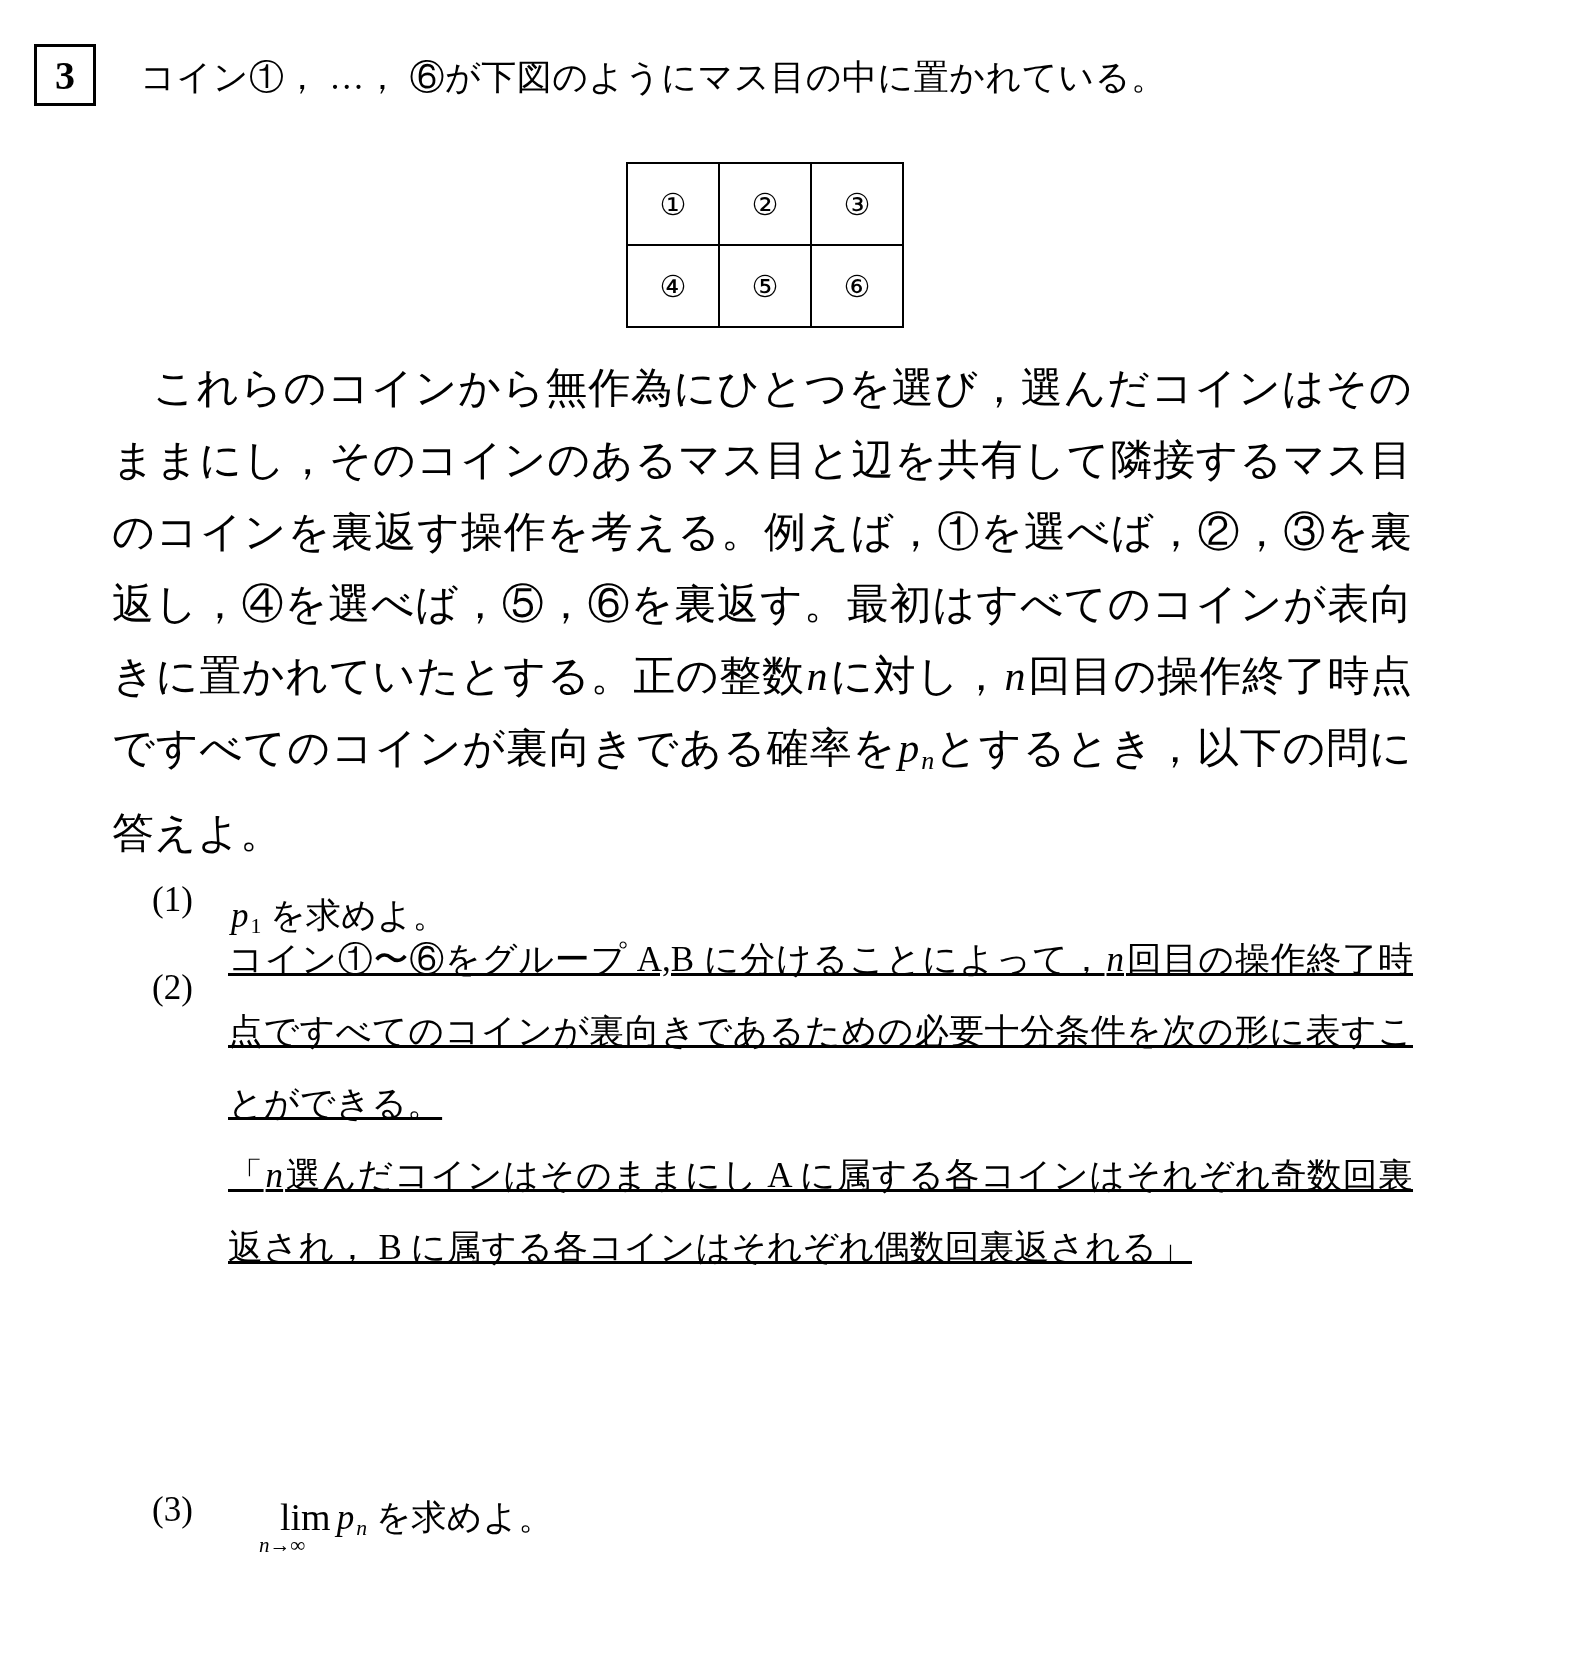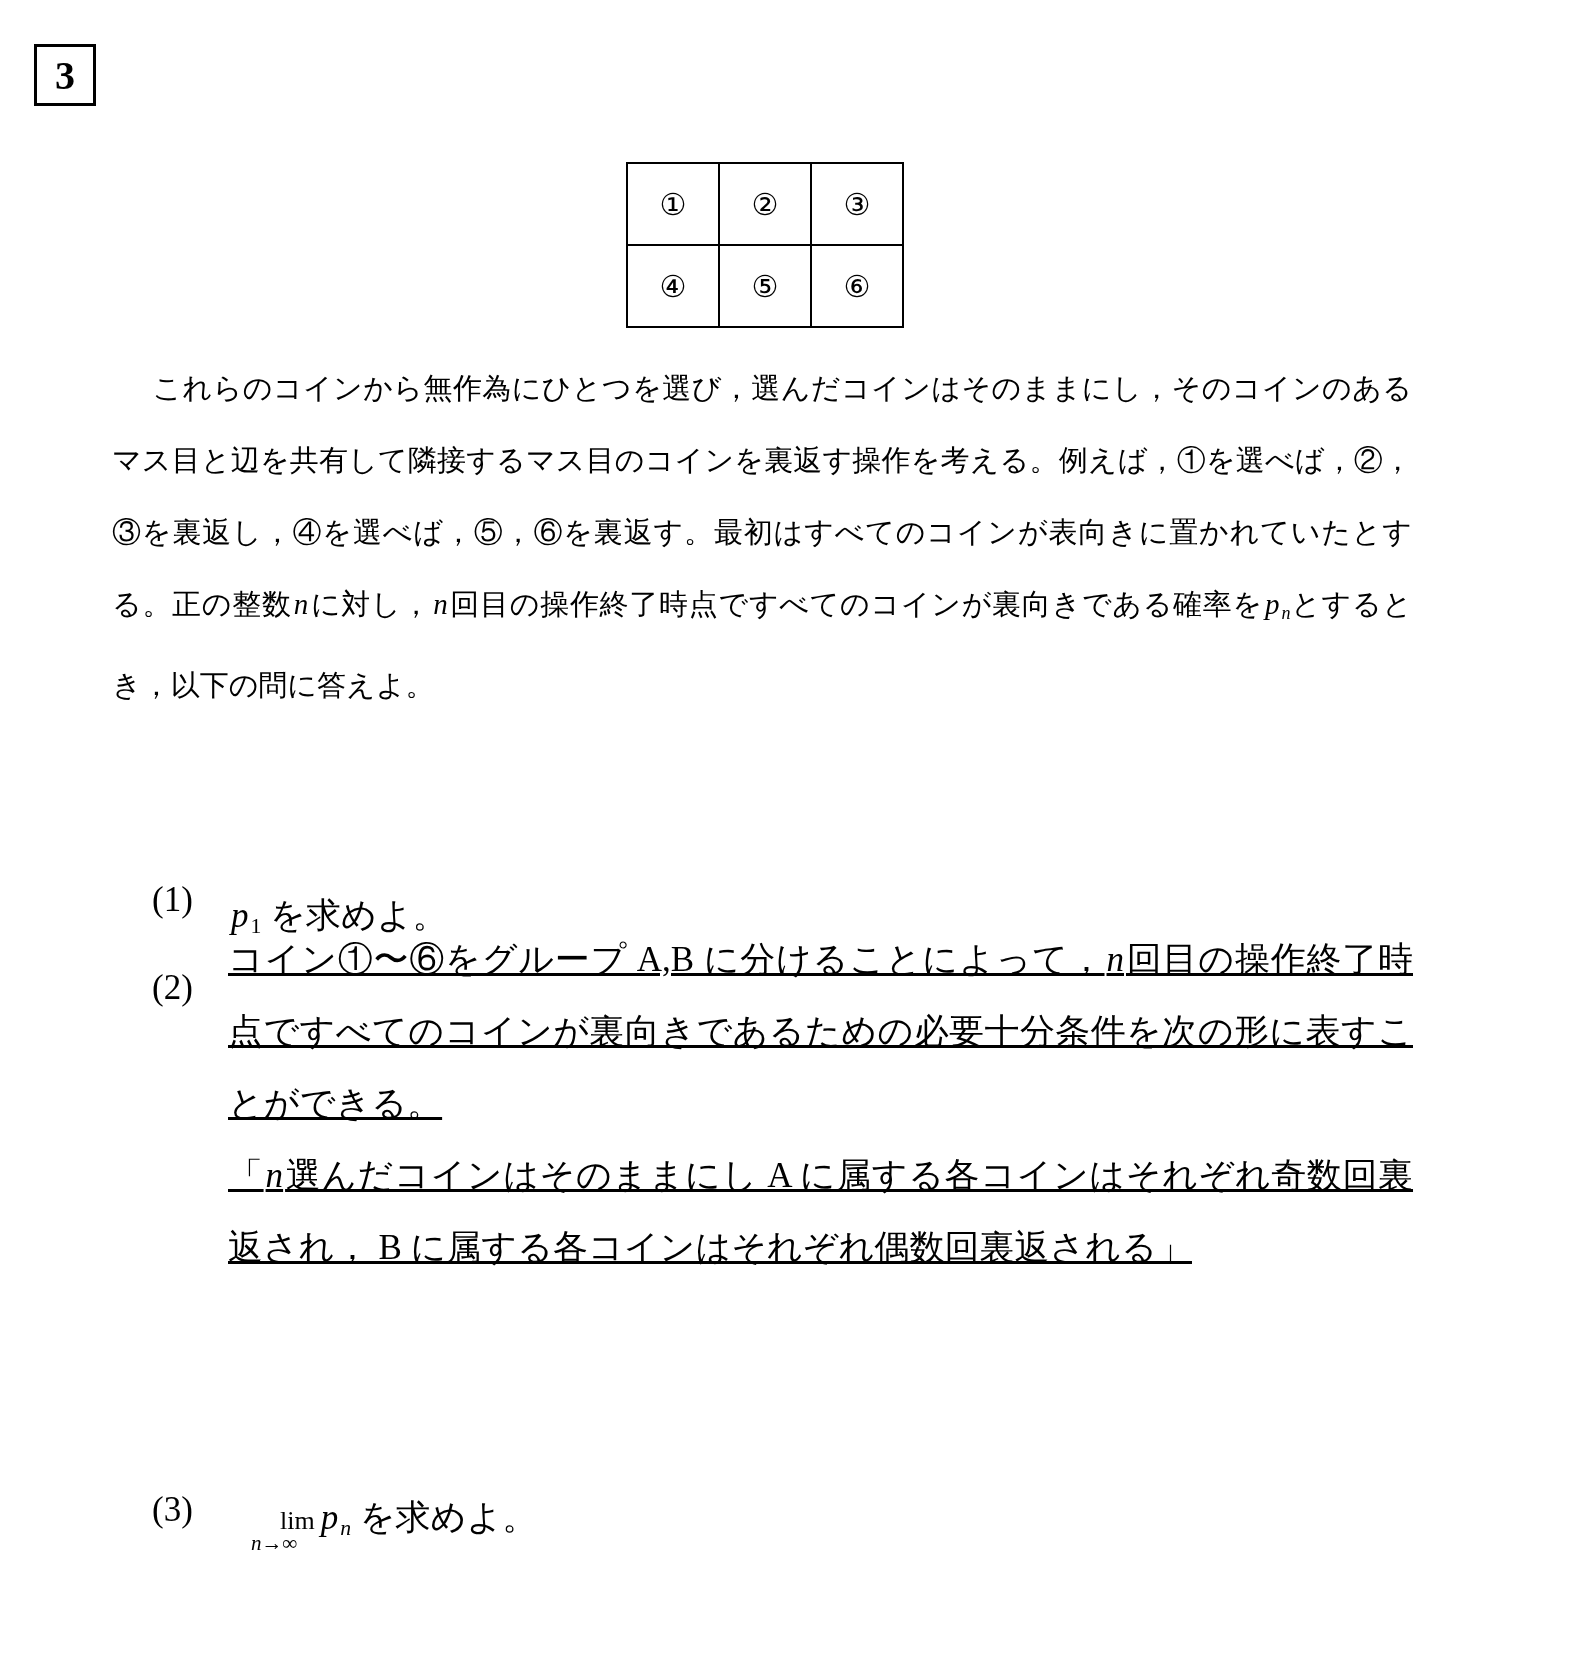--- a/index.html
+++ b/index.html
@@ -67,21 +67,21 @@
     font-size: 30px;
     font-family: "DejaVu Sans", sans-serif;
   }
 
   
   .para {
     position: absolute;
     left: 112px;
     top: 352px;
     width: 1300px;
-    font-size: 29px;
+    font-size: 42px;
     line-height: 72px;
     text-align: justify;
     text-justify: inter-character;
   }
   .para .indent { display: inline-block; width: 40px; }
   .qlabel {
     position: absolute;
     font-size: 35px;
   }
   .qbody {
@@ -118,32 +118,33 @@
   
   .limit {
     display: inline-block;
     text-align: center;
     vertical-align: middle;
     line-height: 1.05;
     position: relative;
     top: 6px;
     margin-right: 4px;
   }
-  .limit .lim-top { font-size: 26px; font-style: normal; margin-left: 46px; }
+  .limit .lim-top { font-size: 38px; font-style: normal; margin-left: 46px; }
   .limit .lim-bot { font-size: 21px; font-style: italic; display: block; margin-top: -4px; }
 </style>
 </head>
 <body>
 
 <div class="page">
 
   <div class="prob-number">
     <span>3</span>
   </div>
 
+  <div class="lead-line">コイン①，  …，  ⑥が下図のようにマス目の中に置かれている。</div>
 
   <table class="grid-fig">
     <tbody>
         <tr>
       <td>①</td>
       <td>②</td>
       <td>③</td>
     </tr>
     <tr>
       <td>④</td>

